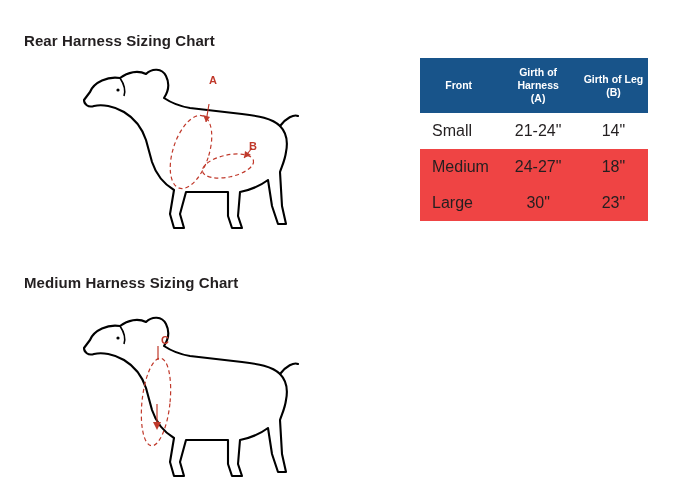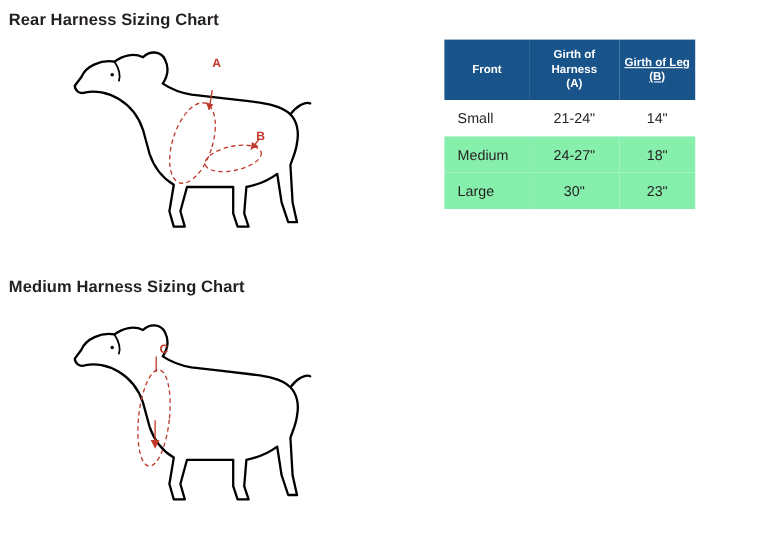--- a/index.html
+++ b/index.html
@@ -10,22 +10,23 @@
     width: 700px;
     height: 499px;
     background: #ffffff;
     font-family: "Liberation Sans", sans-serif;
     color: #231f20;
     position: relative;
     overflow: hidden;
   }
   .section {
     position: absolute;
-    left: 0;
+    left: 16px;
     width: 604px;
+    margin-top: 22px;
   }
   #section-rear { top: 0; height: 240px; }
   #section-front { top: 240px; height: 259px; }
 
   .section-title {
     position: absolute;
     left: 8px;
     font-size: 15px;
     font-weight: bold;
     color: #231f20;
@@ -65,34 +66,34 @@
     text-align: center;
     line-height: 1.25;
     vertical-align: middle;
     border: none;
   }
   table.size-table tbody td {
     padding: 9px 6px;
     text-align: center;
     color: #231f20;
     border: none;
-    font-size: 13px;
+    font-size: 16px;
   }
   table.size-table tbody td.col-size {
     text-align: left;
     padding-left: 12px;
   }
   table.size-table tbody tr.row-odd td {
     background: #ffffff;
   }
   table.size-table tbody tr.row-even td {
-    background: #86efac;
+    background: #ef4444;
   }
   .col-a { width: 36%; }
-  .col-b { width: 30%; text-decoration: underline; }
+  .col-b { width: 30%; }
   .col-s { width: 34%; }
 </style>
 </head>
 <body>
 
 <div class="section" id="section-rear">
 
   <div class="section-title" id="title-rear">Rear Harness Sizing Chart</div>
 
   <div class="dog-figure" id="dog-rear">

